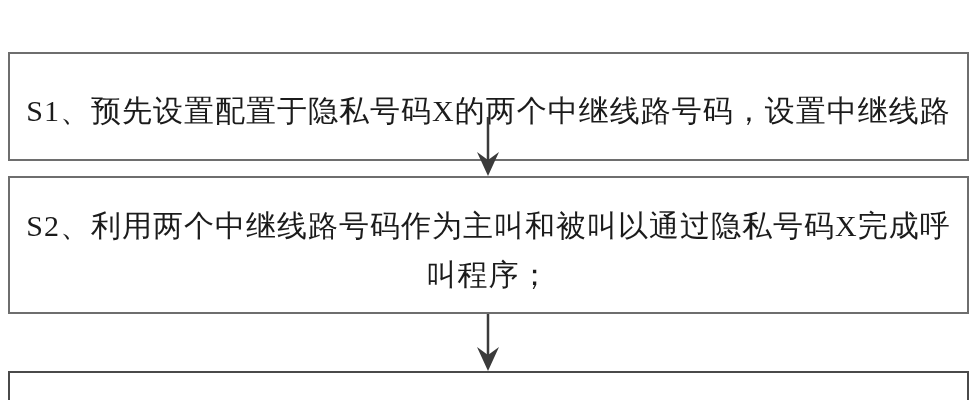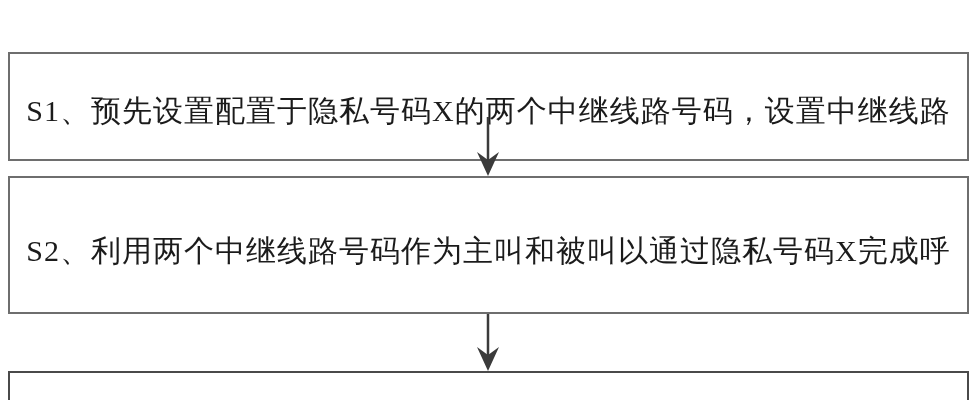--- a/index.html
+++ b/index.html
@@ -77,20 +77,21 @@
     <div class="text-line">S1、预先设置配置于隐私号码X的两个中继线路号码，设置中继线路</div>
   </div>
 
   <svg class="arrow arrow-1" viewBox="0 0 32 59" preserveAspectRatio="none" aria-hidden="true">
     <line x1="16" y1="0" x2="16" y2="45"></line>
     <polygon points="16,59 5,35 16,43 27,35"></polygon>
   </svg>
 
   <div class="step-box box-2">
     <div class="text-line">S2、利用两个中继线路号码作为主叫和被叫以通过隐私号码X完成呼</div>
+    <div class="text-line">叫程序；</div>
   </div>
 
   <svg class="arrow arrow-2" viewBox="0 0 32 57" preserveAspectRatio="none" aria-hidden="true">
     <line x1="16" y1="0" x2="16" y2="43"></line>
     <polygon points="16,57 5,33 16,41 27,33"></polygon>
   </svg>
 
   <div class="step-box box-3"></div>
 
 </div>

